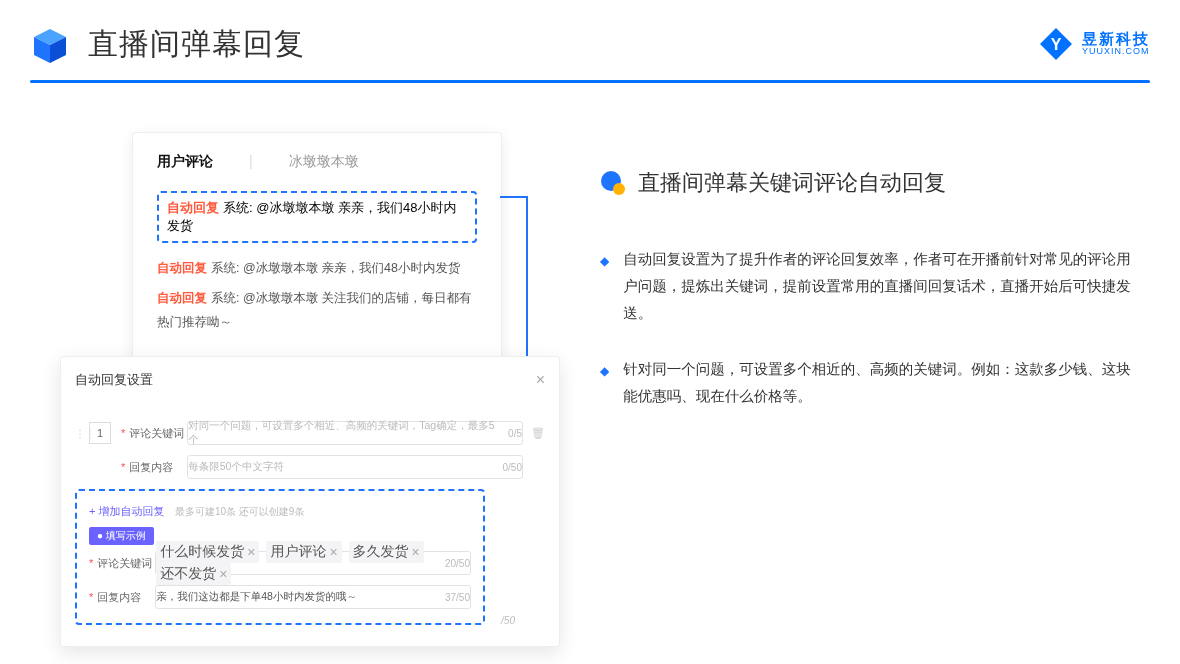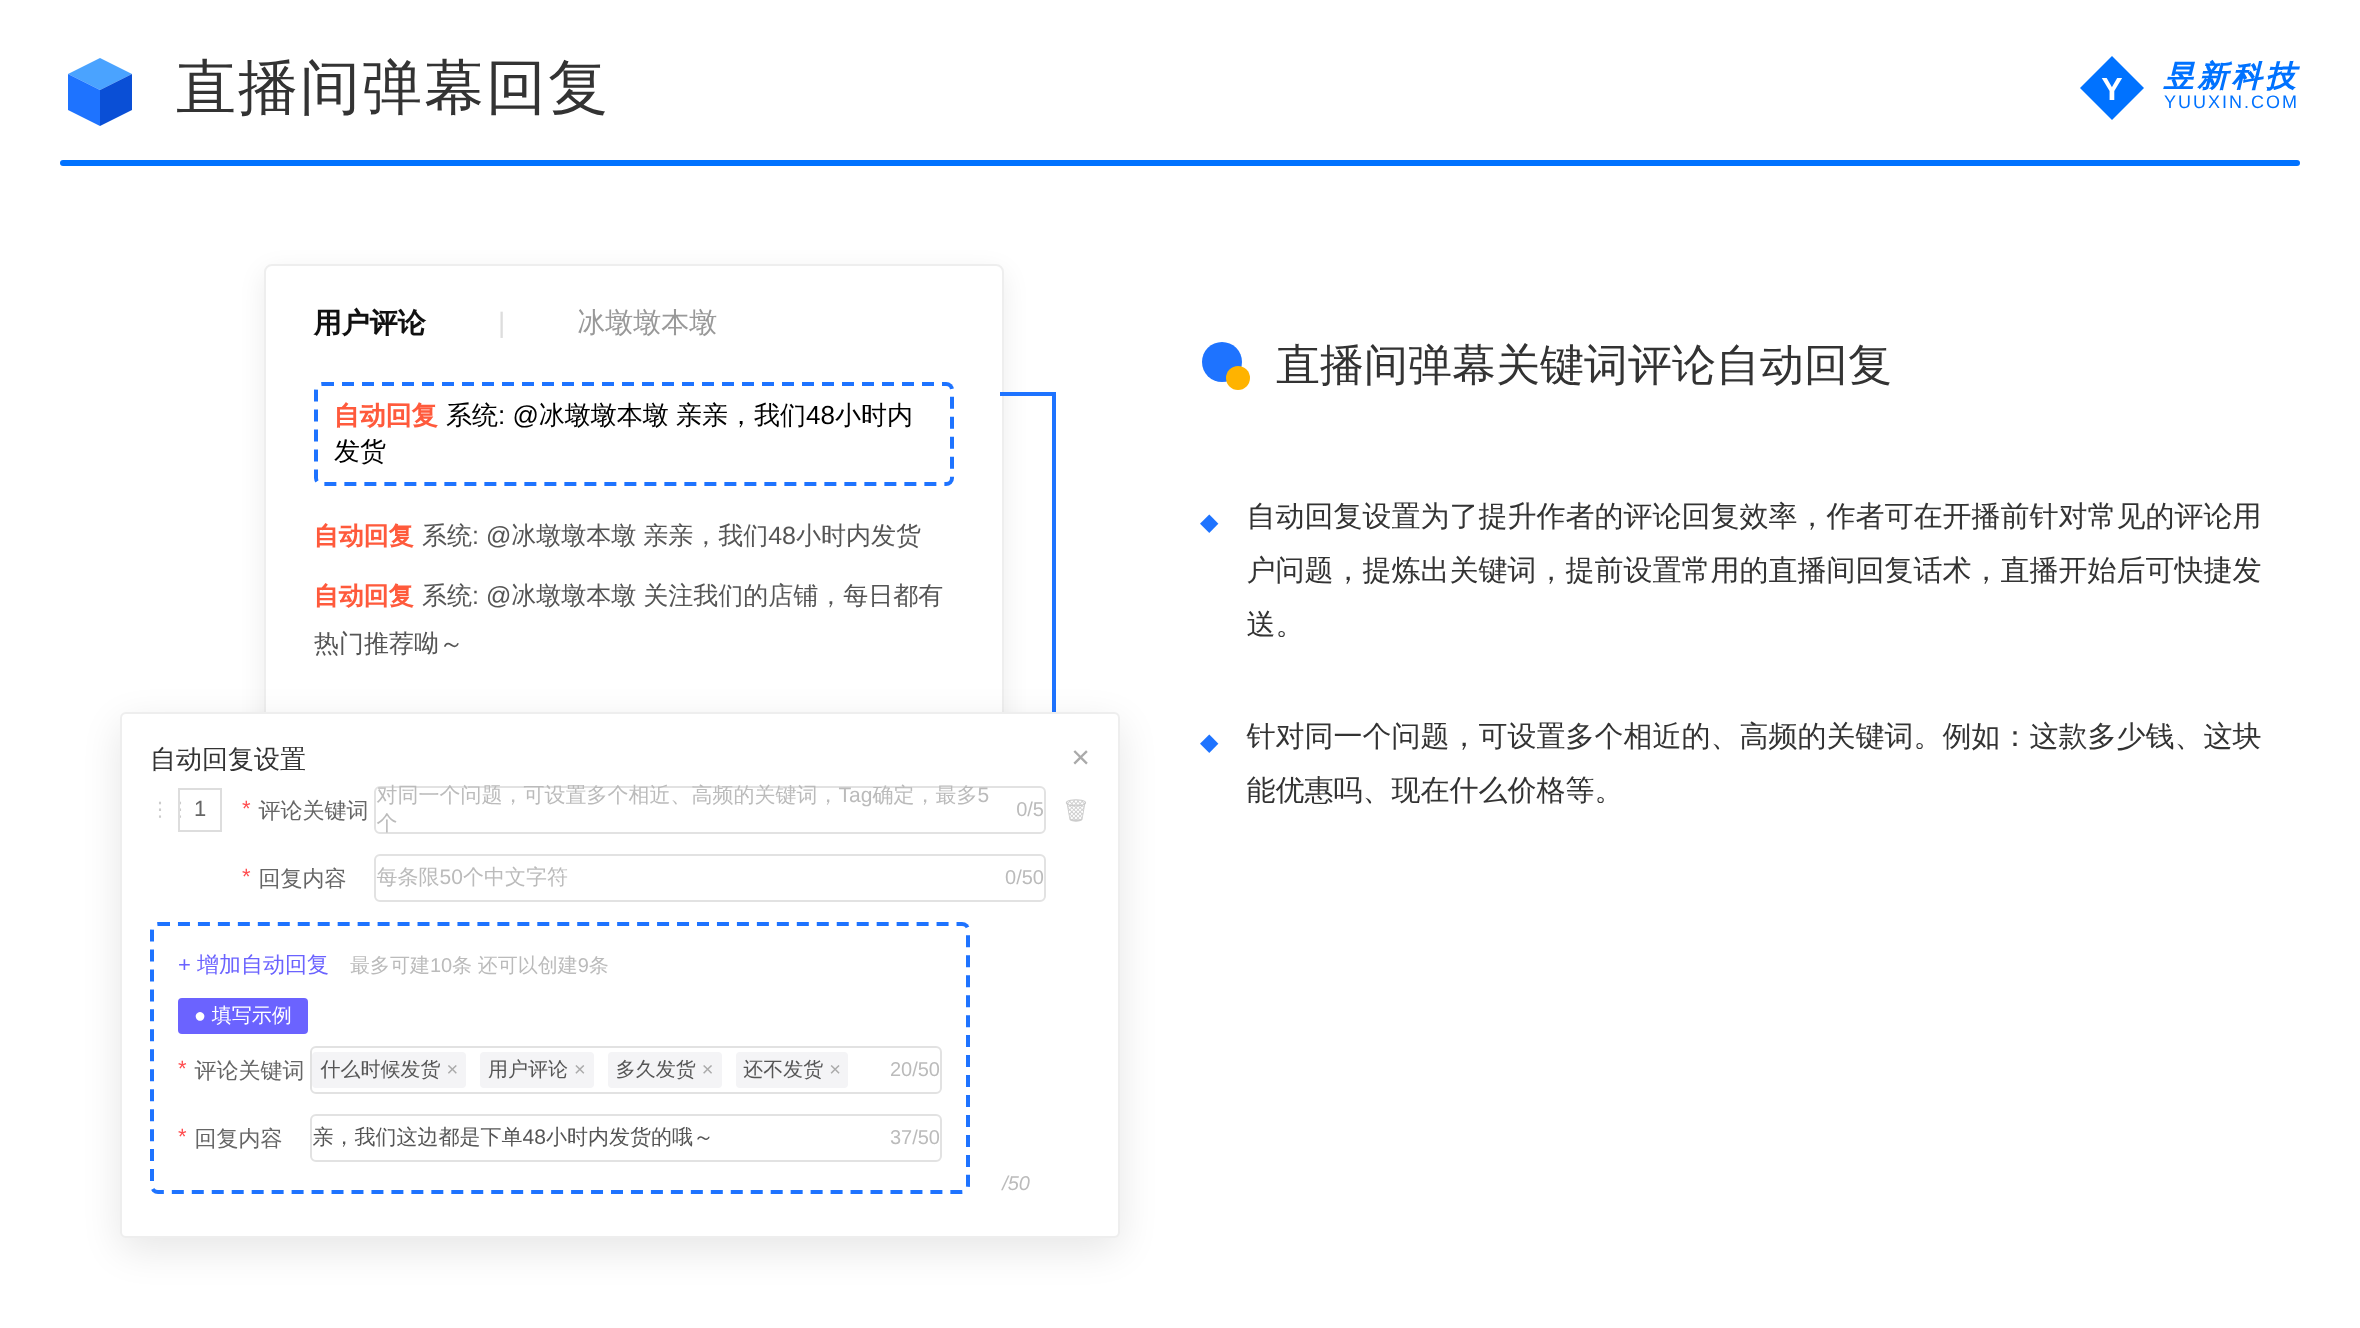--- a/index.html
+++ b/index.html
@@ -5,21 +5,21 @@
   * { margin: 0; padding: 0; box-sizing: border-box; font-family: "Microsoft YaHei", "PingFang SC", sans-serif; }
   body { width: 1180px; height: 664px; background: #fff; position: relative; overflow: hidden; }
 
   
   .header { position: absolute; top: 24px; left: 30px; right: 30px; display: flex; align-items: center; }
   .cube-icon { width: 40px; height: 40px; margin-right: 18px; }
   .page-title { font-size: 30px; font-weight: 500; color: #333; letter-spacing: 1px; }
   .brand { position: absolute; right: 0; top: 2px; display: flex; align-items: center; }
   .brand-logo { width: 36px; height: 36px; margin-right: 8px; }
   .brand-text { display:flex; flex-direction:column; line-height:1.1; }
-  .brand-name { color:#0072ff; font-size:15px; font-weight:700; letter-spacing:2px;font-style:italic; }
+  .brand-name { color:#0072ff; font-size:15px; font-weight:700; letter-spacing:2px; }
   .brand-sub  { color:#0072ff; font-size:9px; letter-spacing:1px; }
   .header-line { position:absolute; left:30px; right:30px; top:80px; height:3px; background:#0072ff; border-radius:2px; }
 
   
   .left-wrap { position:absolute; top:132px; left:60px; width:500px; }
 
   
   .comments-card { position:absolute; top:0; left:72px; width:370px; background:#fff; border:1px solid #eee; box-shadow:0 4px 14px rgba(0,0,0,.08); padding:20px 24px 50px; border-radius:4px; }
   .tabs { display:flex; gap:36px; font-size:14px; color:#999; margin-bottom:20px; }
   .tabs .active { color:#111; font-weight:600; }
@@ -28,38 +28,38 @@
   .cmt-row { font-size:12.5px; color:#555; line-height:1.9; margin-bottom:6px; }
   .auto-tag { color:#ff5a3c; font-weight:600; margin-right:4px; }
   .highlight-row { border:2px dashed #1e73ff; border-radius:4px; padding:6px 8px; margin-bottom:14px; font-size:13px; }
 
   
   .connector-v { position:absolute; background:#1e73ff; width:2px; }
   .connector-h { position:absolute; background:#1e73ff; height:2px; }
 
   
   .settings-card { position:absolute; top:224px; left:0; width:500px; background:#fff; border:1px solid #eee; box-shadow:0 6px 20px rgba(0,0,0,.10); padding:14px 14px 20px; border-radius:3px; }
-  .settings-head { display:flex; justify-content:space-between; align-items:flex-start; font-size:13px; color:#333; margin-bottom:4px; }
+  .settings-head { display:flex; justify-content:space-between; align-items:flex-start; font-size:13px; color:#333; margin-bottom:32px; }
   .close-x { color:#aaa; font-size:16px; cursor:pointer; }
 
   .form-row { display:flex; align-items:center; margin-bottom:10px; font-size:11px; color:#666; }
   .handle { width:10px; color:#ccc; font-size:10px; }
   .idx-box { width:22px; height:22px; border:1px solid #ddd; display:flex; align-items:center; justify-content:center; font-size:11px; margin:0 10px 0 4px; }
   .req-dot { color:#ff4d4f; margin-right:4px; font-size:11px; }
   .f-label { width:58px; font-size:11px; }
   .f-input { flex:1; height:24px; border:1px solid #e2e2e2; border-radius:3px; padding:0 0; font-size:10.5px; color:#bbb; display:flex; align-items:center; justify-content:space-between; }
   .f-count { color:#bbb; font-size:10px; margin-left:6px; }
   .trash { width:14px; margin-left:8px; color:#ccc; }
 
   .dashed-box { border:2px dashed #1e73ff; border-radius:4px; padding:10px 12px 14px; margin-top:10px; }
   .add-link { color:#6b63ff; font-size:11px; }
   .add-hint { color:#bbb; font-size:10px; margin-left:6px; }
   .badge { display:inline-block; background:#6b63ff; color:#fff; font-size:10px; padding:2px 8px; border-radius:2px; margin:8px 0 6px; }
 
-  .tag-chip { display:inline-flex; align-items:center; background:#f4f4f6; border-radius:2px; padding:2px 4px; font-size:10px; color:#555; margin-right:4px; }
+  .tag-chip { display:inline-flex; align-items:center; background:#f4f4f6; border-radius:2px; padding:2px 4px; font-size:14px; color:#555; margin-right:4px; }
   .tag-chip .x { color:#aaa; margin-left:3px; }
 
   
   .right-col { position:absolute; top:168px; left:600px; width:540px; }
   .right-heading { display:flex; align-items:center; margin-bottom:48px; }
   .dot-icon { width:26px; height:26px; margin-right:12px; position:relative; }
   .right-heading h2 { font-size:22px; color:#333; font-weight:500; }
   .bullet { display:flex; font-size:14.5px; color:#333; line-height:1.85; margin-bottom:30px; }
   .bullet .diamond { color:#1e73ff; margin-right:14px; font-size:12px; margin-top:4px; }
 </style>

